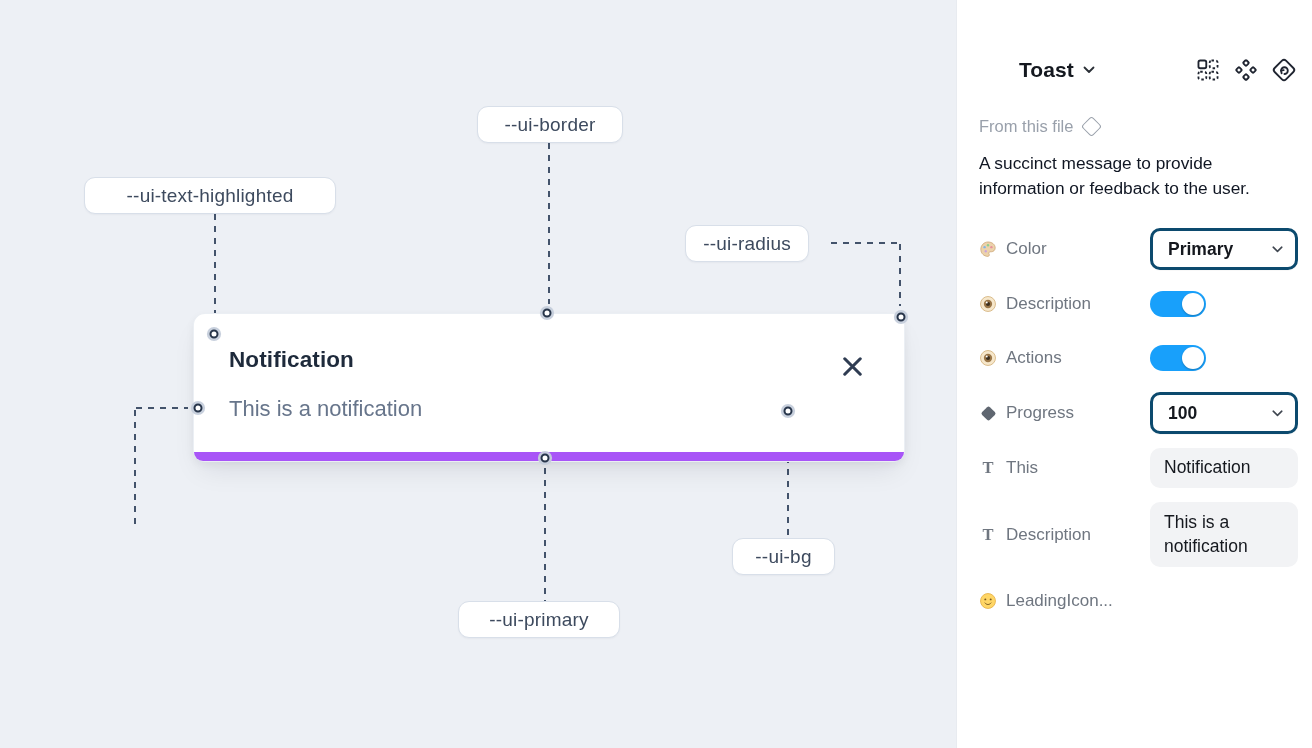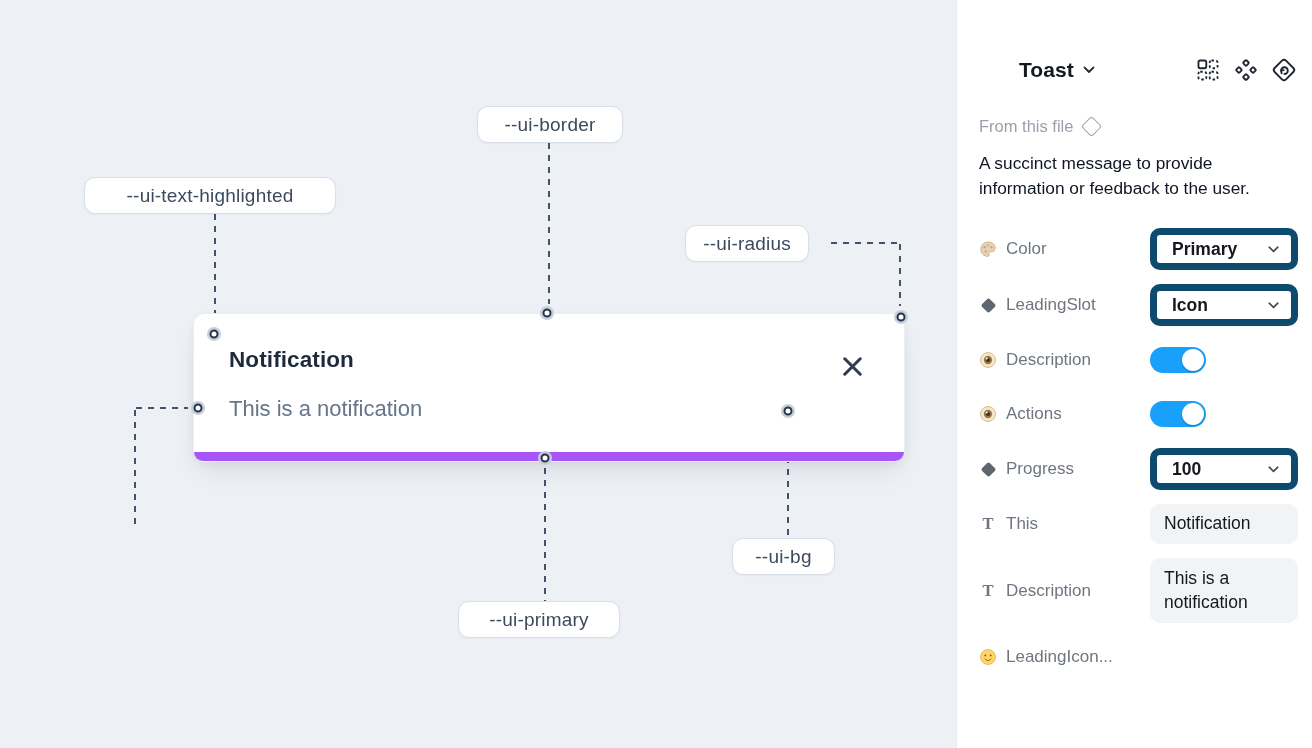--- a/index.html
+++ b/index.html
@@ -53,21 +53,21 @@
 
   .rows { margin-top:27px; }
   .row { display:flex; align-items:center; margin-bottom:14px; min-height:40px; }
   .row-label { flex:1; display:flex; align-items:center; gap:9px; font-size:17px; color:#6f7680; }
   .row-label .glyph { width:18px; display:flex; align-items:center; justify-content:center; flex:none; }
   .icon-diamond-solid { width:11px; height:11px; background:#5f6670; border-radius:2px; transform:rotate(45deg); display:inline-block; }
   .icon-text-type { font-family:"Liberation Serif","DejaVu Serif",serif; font-weight:700; font-size:16.5px; color:#6f7680; }
 
   .control { width:148px; flex:none; }
   .select {
-    width:148px; height:42px; background:#fff; border:7px solid #0c4a6e; border-radius:10px;
+    width:148px; height:42px; background:#fff; border:3px solid #0c4a6e; border-radius:10px;
     display:flex; align-items:center; padding:0 12px 0 15px; cursor:pointer;
     box-shadow:0 1px 1px rgba(15,23,42,.03);
   }
   .select-value { flex:1; font-size:17.5px; font-weight:600; color:#15181e; text-align:left; white-space:nowrap; overflow:hidden; }
   .select .icon-diamond-outline-dark { width:12px; height:12px; border:1.7px solid #1c2128; border-radius:2.5px; transform:rotate(45deg); display:inline-block; margin-right:11px; flex:none; }
   .field {
     width:148px; background:#f2f3f5; border-radius:10px; padding:9px 14px;
     font-size:17.5px; font-weight:500; color:#15181e; line-height:1.35; text-align:left;
   }
   .field.single { height:40px; display:flex; align-items:center; padding:0 14px; }
@@ -181,38 +181,20 @@
             <span class="select-value">Primary</span>
             <span style="display:flex;">
                 <svg width="11" height="7" viewBox="0 0 11 7">
                   <polyline points="1.2,1.2 5.5,5.3 9.8,1.2" fill="none" stroke="#3f4650" stroke-width="1.6" stroke-linecap="round" stroke-linejoin="round"></polyline>
                 </svg>
               </span>
           </button>
         </div>
       </div>
 
-      <div class="row">
-        <div class="row-label">
-          <span class="glyph">
-              <span class="icon-diamond-solid"></span>
-            </span>
-          <span>LeadingSlot</span>
-        </div>
-        <div class="control">
-          <button class="select">
-            <span class="select-value">Icon</span>
-            <span style="display:flex;">
-                <svg width="11" height="7" viewBox="0 0 11 7">
-                  <polyline points="1.2,1.2 5.5,5.3 9.8,1.2" fill="none" stroke="#3f4650" stroke-width="1.6" stroke-linecap="round" stroke-linejoin="round"></polyline>
-                </svg>
-              </span>
-          </button>
-        </div>
-      </div>
 
       <div class="row">
         <div class="row-label">
           <span class="glyph">
             <svg width="18" height="18" viewBox="0 0 20 20">
                 <circle cx="10" cy="10" r="8.3" fill="#f6e7cb" stroke="#d3b078" stroke-width="0.9"></circle>
                 <circle cx="10" cy="10" r="4.6" fill="#9a7648"></circle>
                 <circle cx="10" cy="10" r="2.3" fill="#3a2d1c"></circle>
                 <circle cx="8.6" cy="8.4" r="1.1" fill="#fff"></circle>
               </svg>

